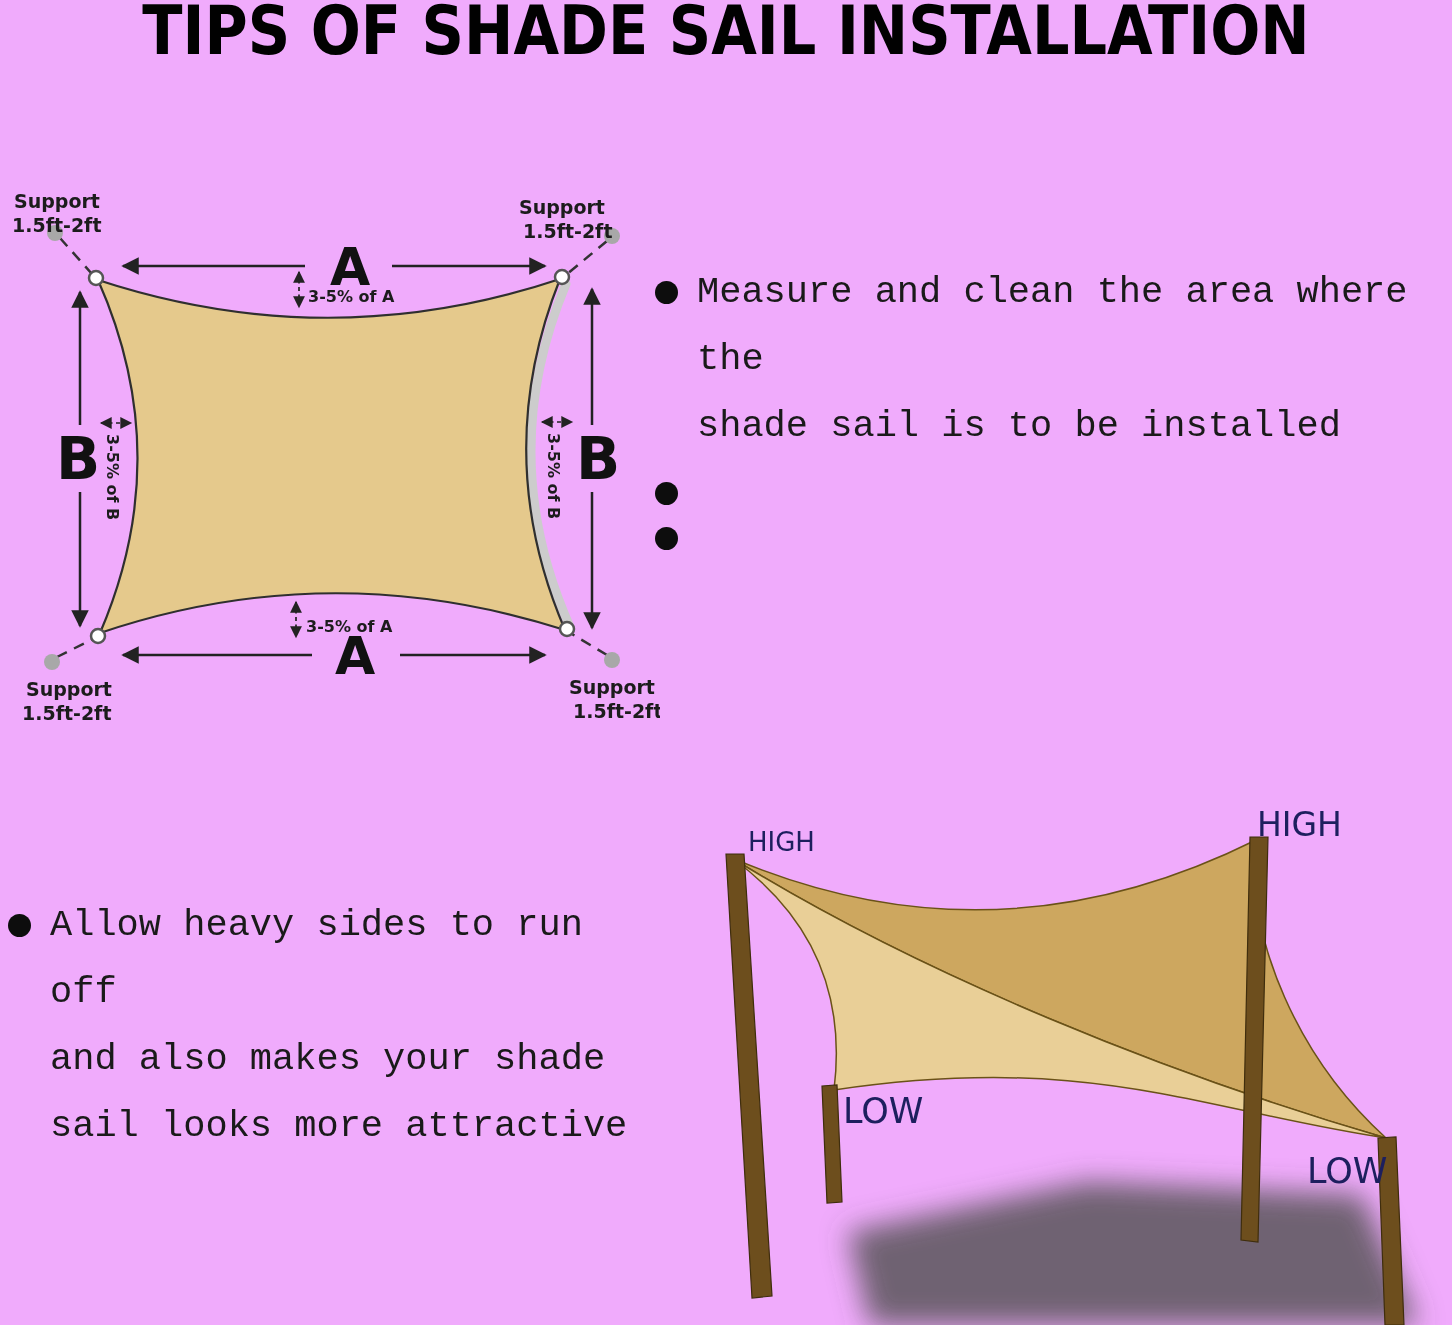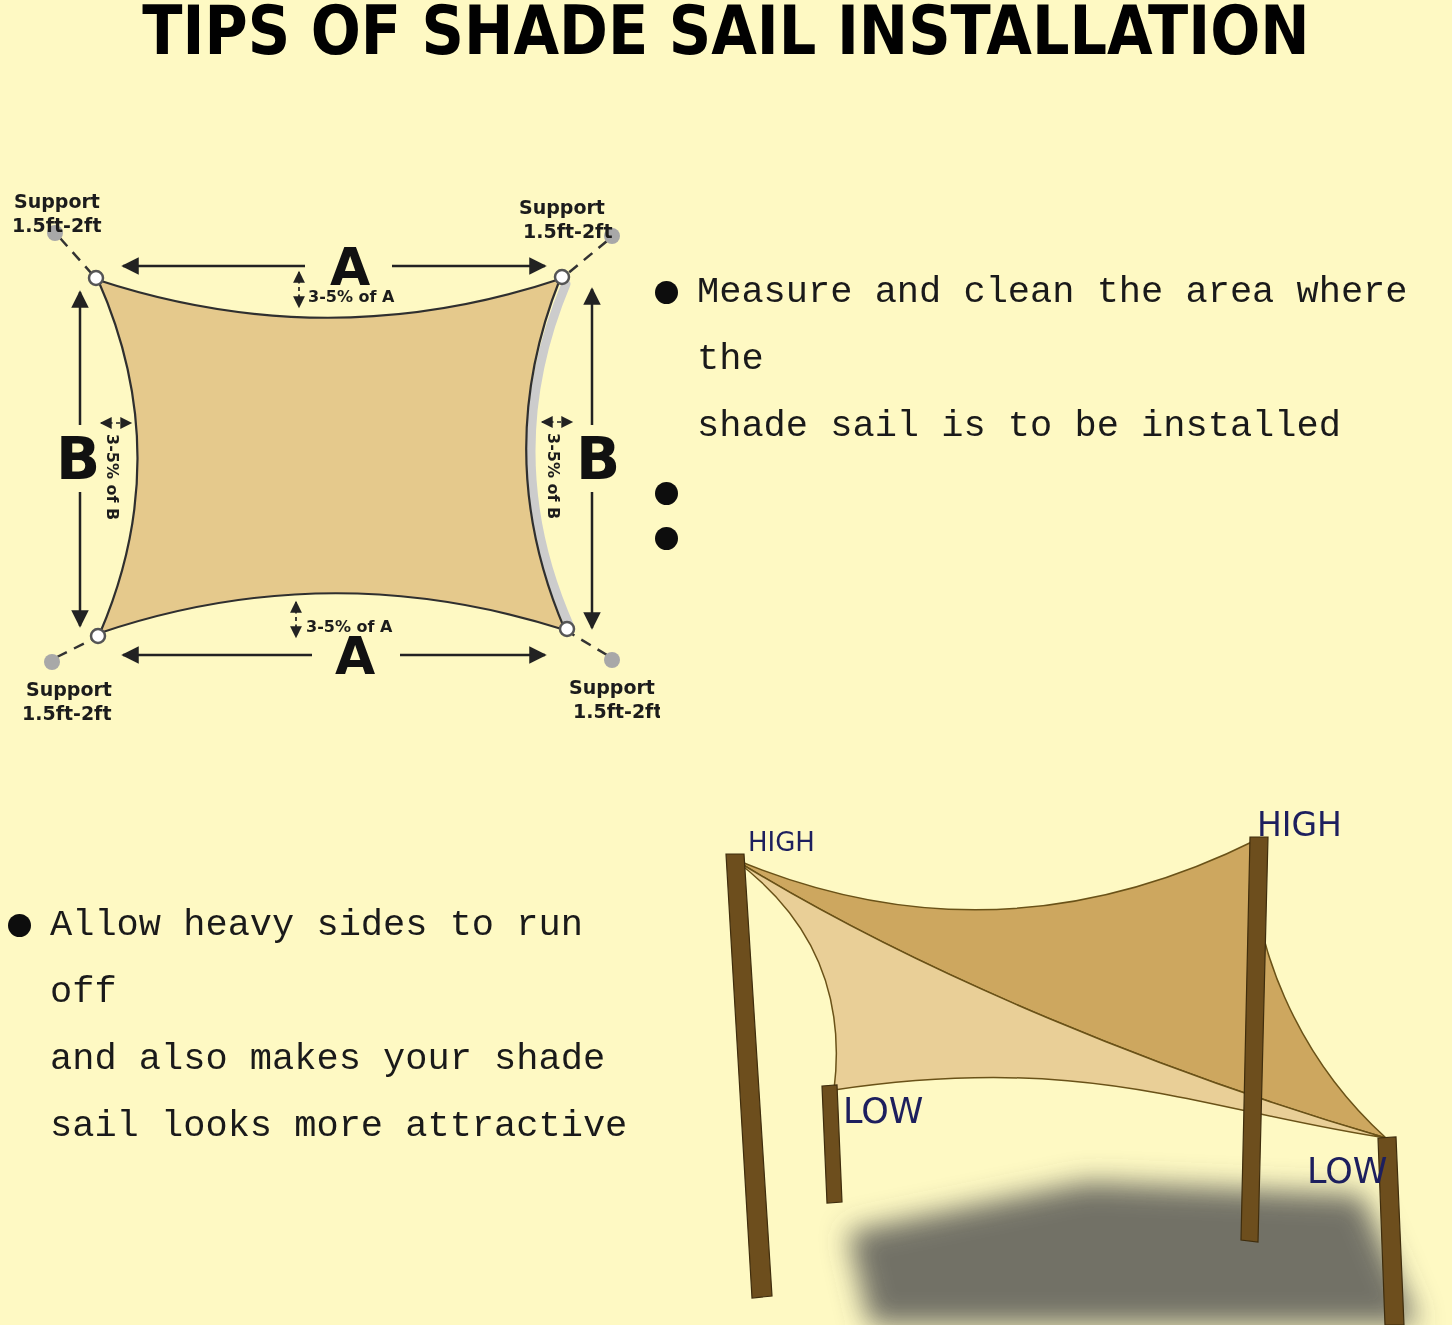--- a/index.html
+++ b/index.html
@@ -1,17 +1,17 @@
 <!DOCTYPE html>
 <html><head>
 <meta charset="utf-8">
 <style>
   html,body { margin:0; padding:0; background:#ffffff; }
   .canvas {
-    position:relative; width:1452px; height:1325px; background:#fef9c3;
+    position:relative; width:1452px; height:1325px; background:#f0abfc;
     overflow:hidden; font-family:"DejaVu Sans", sans-serif;
   }
   .title {
     position:absolute; top:0px; left:0; right:0; height:62px;
     text-align:center; white-space:nowrap;
     font-size:67px; font-weight:800; color:#010101; line-height:62px;
     transform:scaleX(0.88); transform-origin:center;
     font-family:"DejaVu Sans", sans-serif;
   }
   svg { position:absolute; display:block; }

